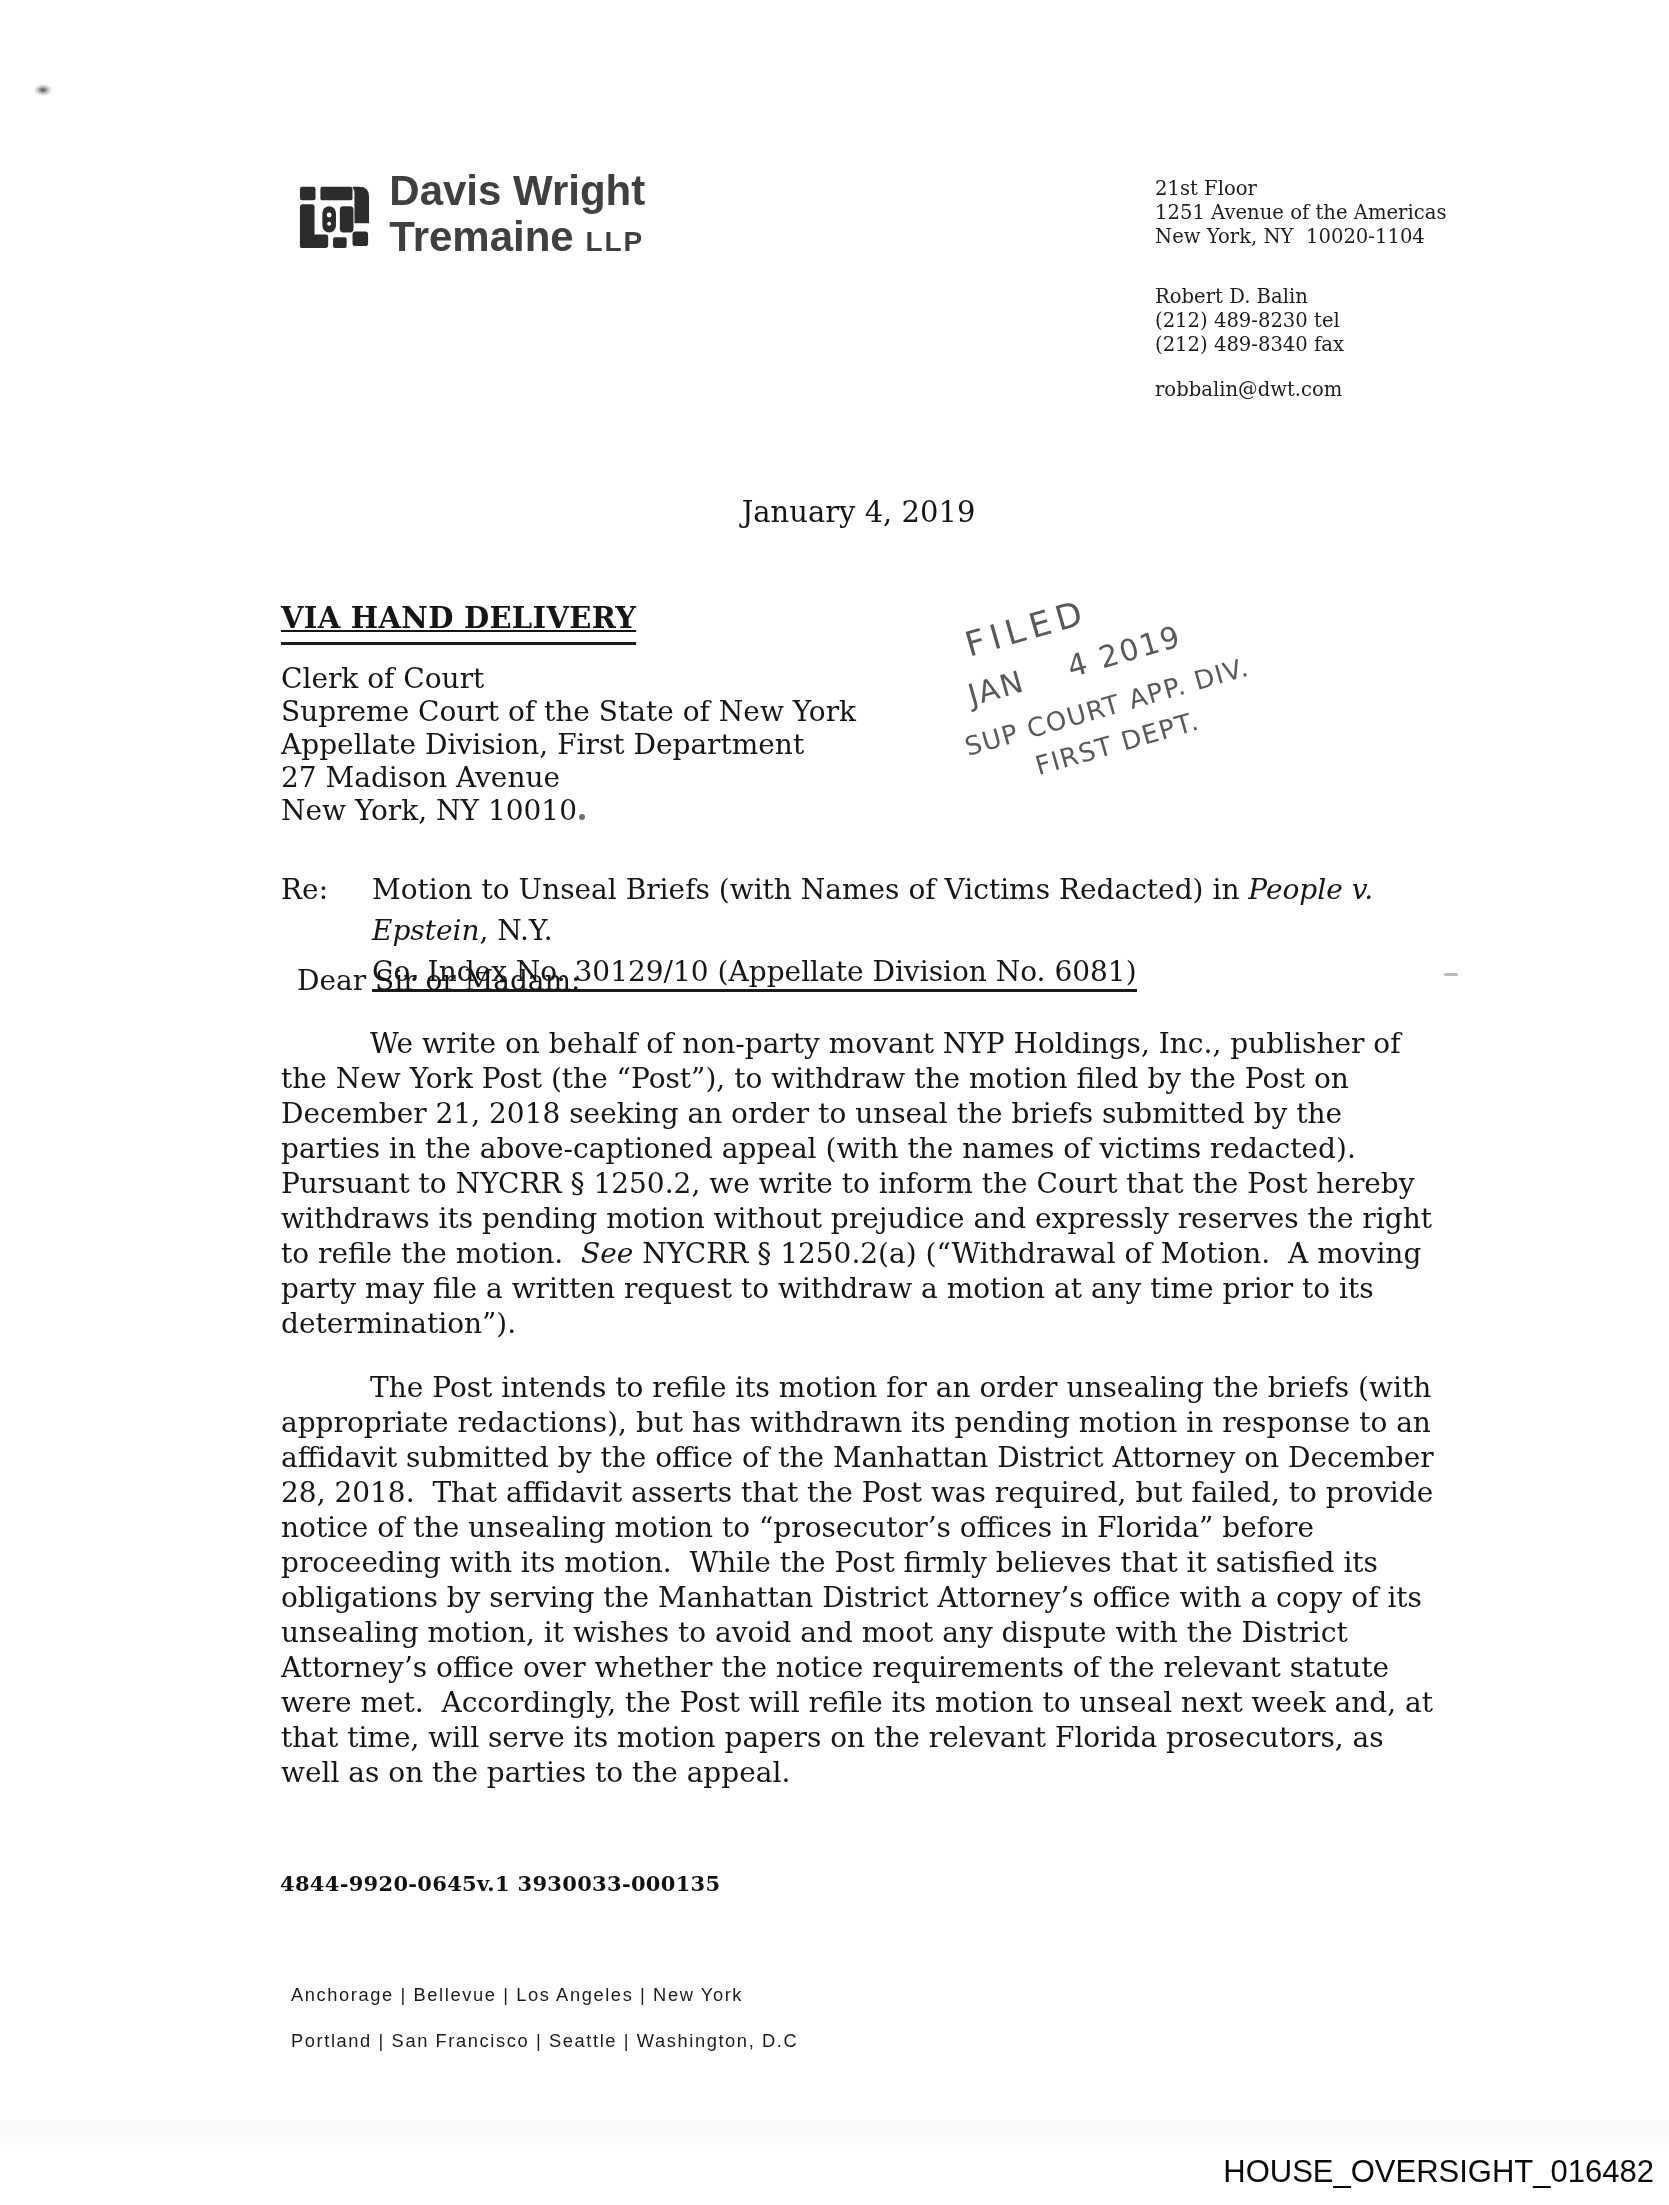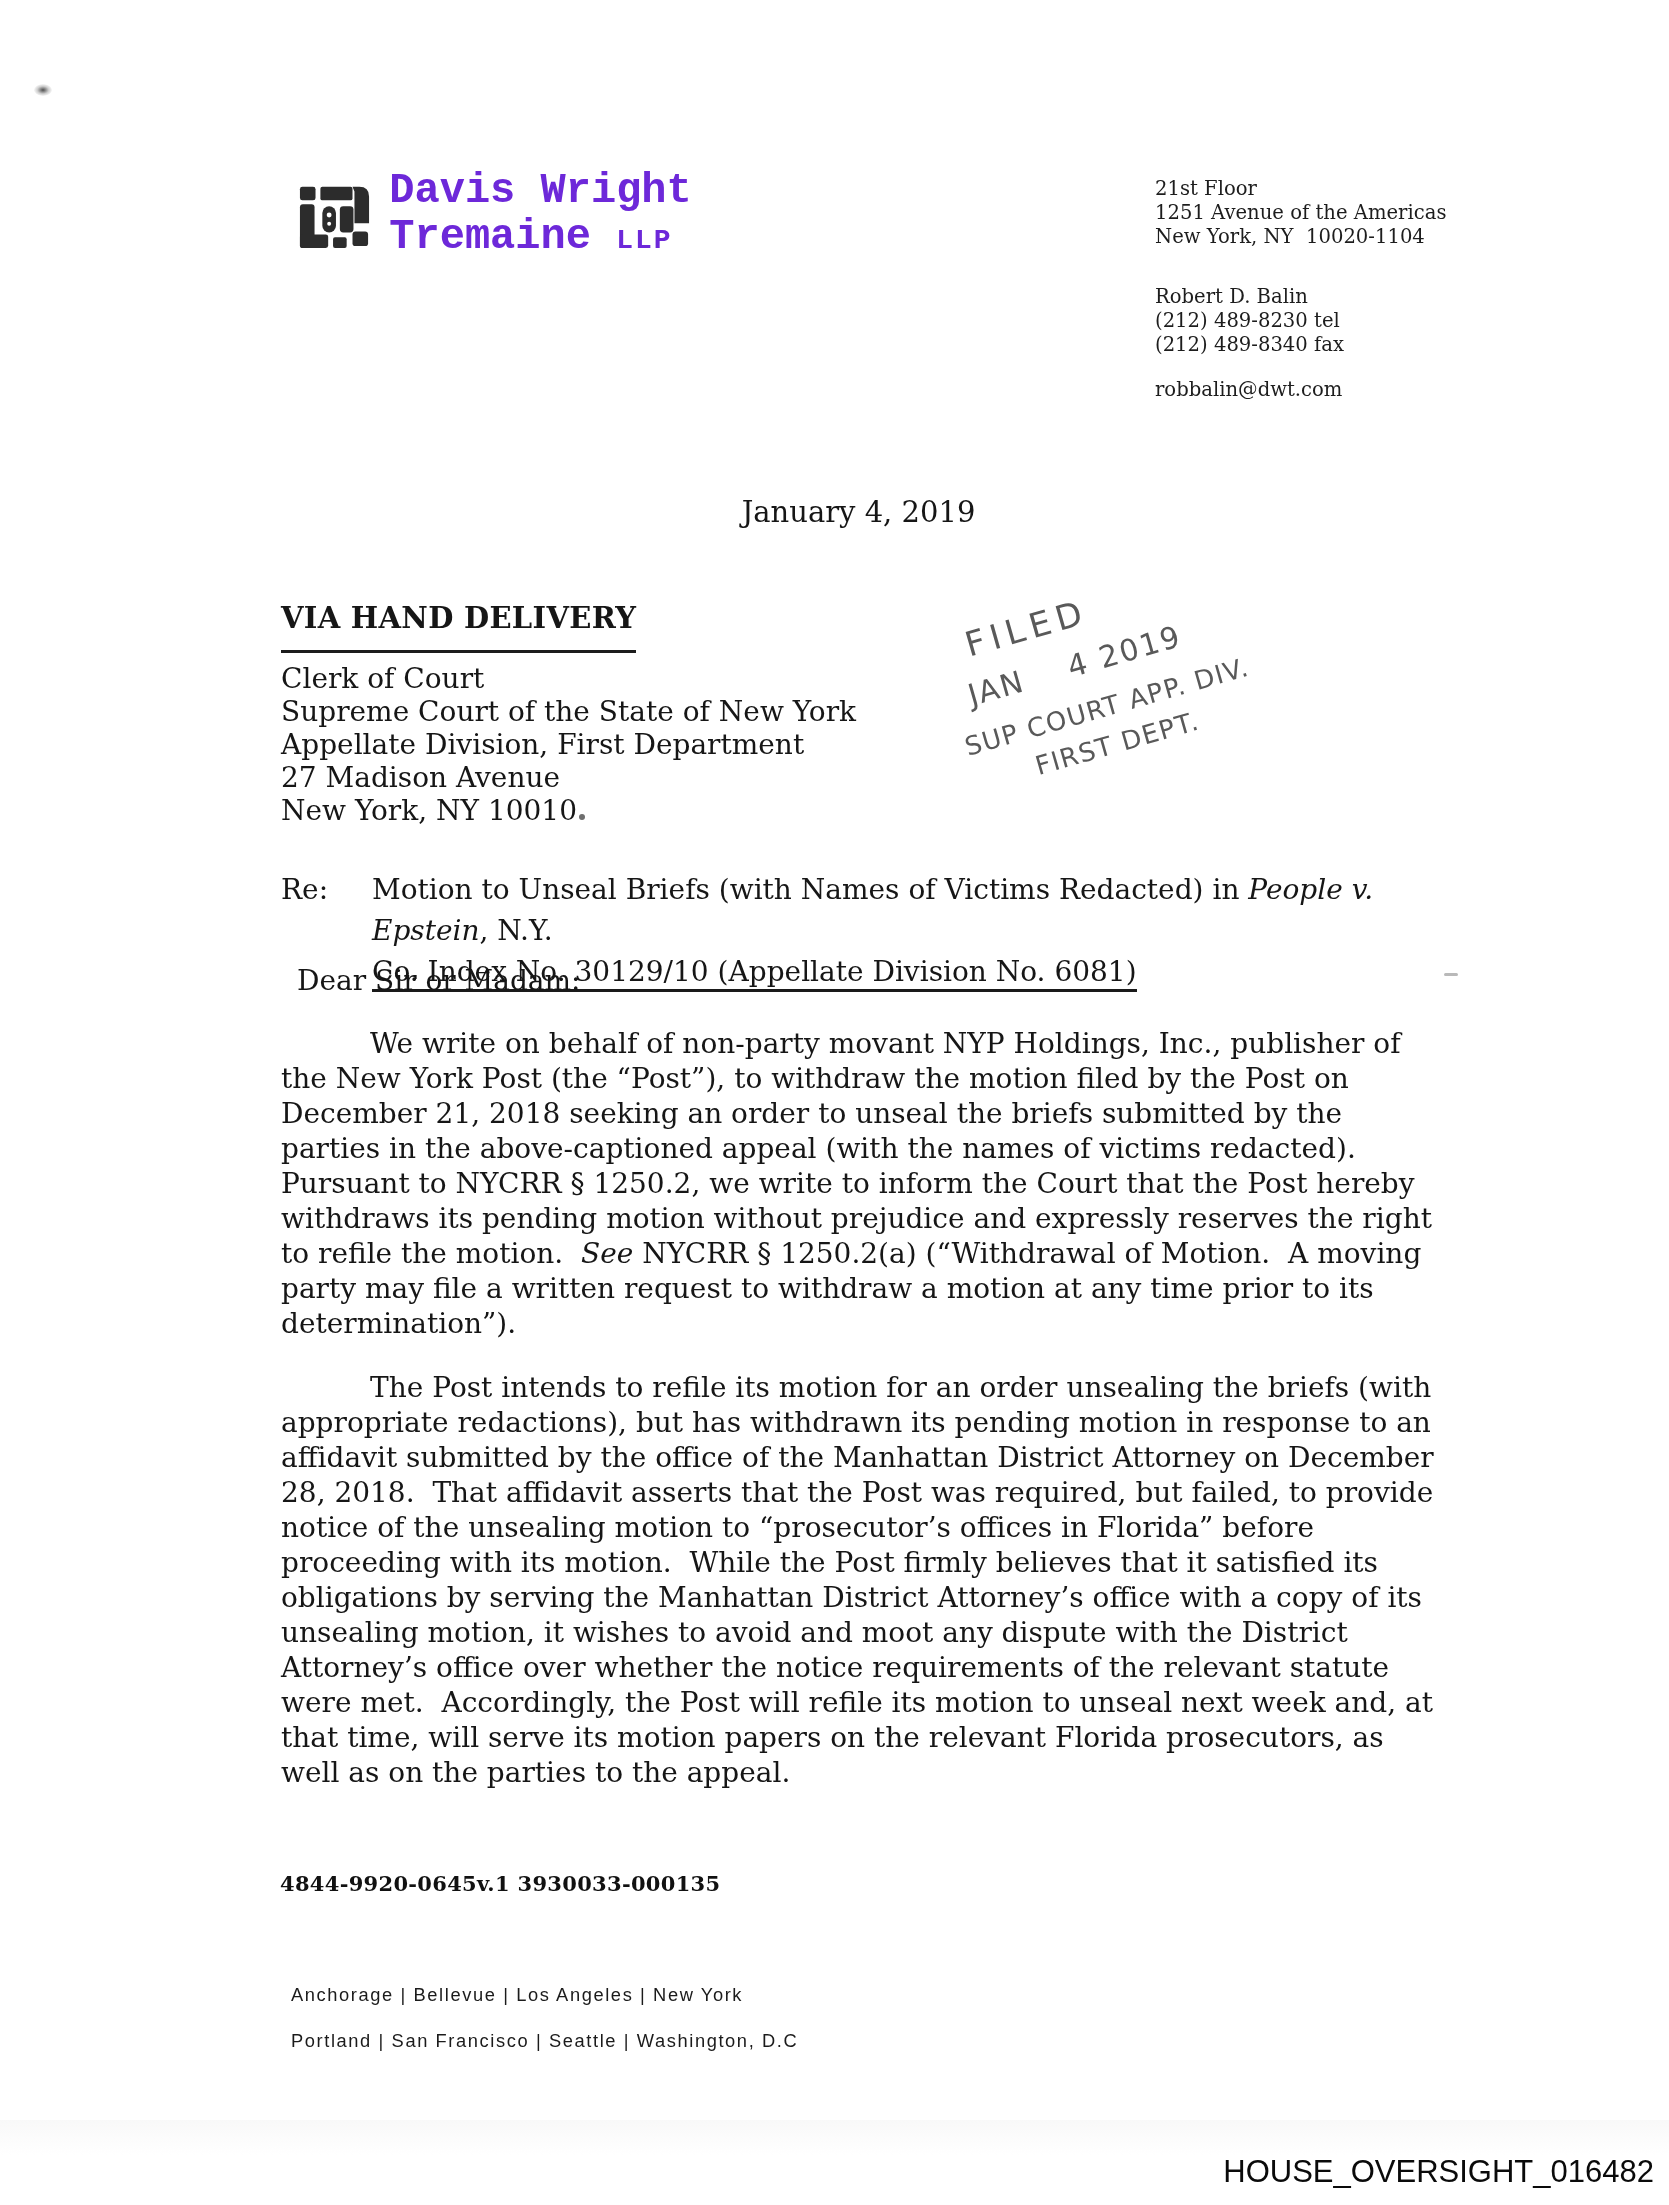--- a/index.html
+++ b/index.html
@@ -8,35 +8,35 @@
     font-family:"DejaVu Serif", serif; color:#161616; overflow:hidden;
   }
   .abs { position:absolute; }
   [data-bind] { white-space:pre-wrap; }
 
   
   .logo-row { left:298px; top:171px; display:flex; align-items:flex-start; }
   .logo-mark { width:73px; height:85px; }
   .firm-text {
     margin-left:18.3px; margin-top:-2.6px;
-    font-family:Liberation Mono, monospace; font-weight:bold;
-    color:#6d28d9; font-size:42px; line-height:46px; letter-spacing:0px;
+    font-family:Liberation Sans, sans-serif; font-weight:bold;
+    color:#404040; font-size:42px; line-height:46px; letter-spacing:0px;
   }
   .firm-suffix { font-size:28px; letter-spacing:2px; }
 
   .lh-right { left:1155px; top:177px; font-size:19.6px; font-weight:normal; line-height:24px; color:#1d1d1d; }
   .lh-right .grp { display:block; }
   .lh-right .g2 { margin-top:36px; }
   .lh-right .g3 { margin-top:21px; }
   .lh-line { display:block; }
 
   .date-line { left:281px; top:495px; width:1155px; text-align:center; font-size:29px; }
 
   .via { left:281px; top:601px; font-size:29px; font-weight:bold; letter-spacing:0.3px;
-         border-bottom:3.9px solid #1c1c1c; padding-bottom:15px; display:inline-block; }
+         border-bottom:3.9px solid #1c1c1c; padding-bottom:7px; display:inline-block;text-decoration:underline; }
 
   .recipient { left:281px; top:662px; font-size:28px; line-height:33px; }
   .recipient span { display:block; }
 
   
   .stamp { left:944px; top:589px; width:308px; transform:rotate(-16deg); transform-origin:50% 50%;
            color:#4b4b4b; font-family:"DejaVu Sans", sans-serif; text-align:center; opacity:0.92; }
   .stamp .s1 { font-size:34px; letter-spacing:5.9px; margin-right:111px; line-height:43px; }
   .stamp .s2 { font-size:30px; letter-spacing:2px; margin-right:39px; line-height:55px; }
   .stamp .s3 { font-size:26px; letter-spacing:1.3px; line-height:43px; }

